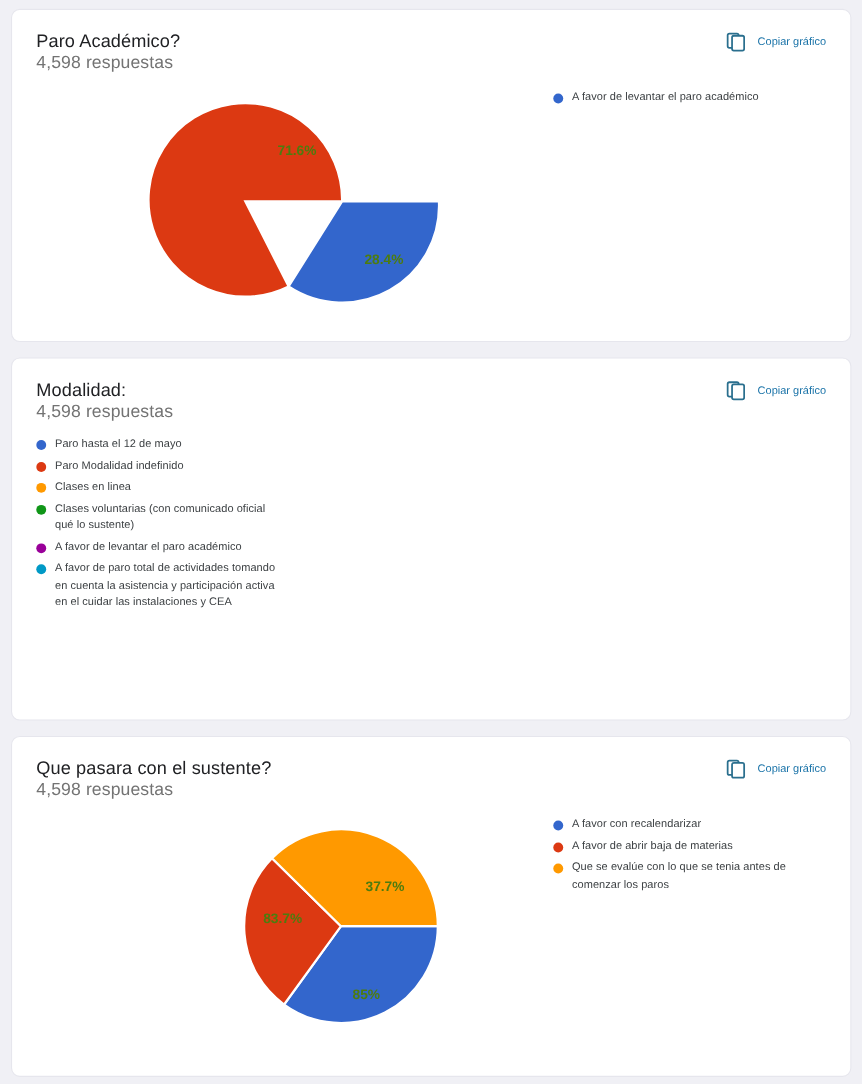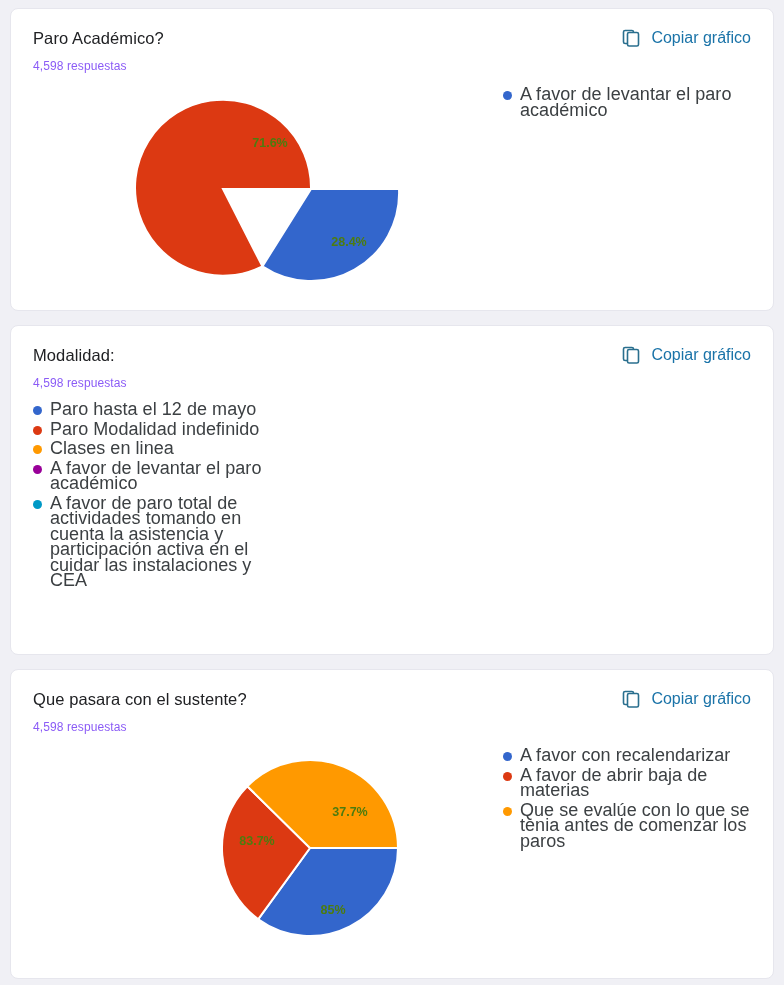--- a/index.html
+++ b/index.html
@@ -40,31 +40,30 @@
     justify-content: space-between;
   }
   .q-title {
     font-size: 16.5px;
     color: #202124;
     line-height: 22px;
     font-weight: 400;
     letter-spacing: 0.1px;
   }
   .q-sub {
-    font-size: 12px;
-    color: #8b5cf6;
-    margin-top: 10px;
+    font-size: 16px;
+    color: #737373;
     letter-spacing: 0.1px;
   }
   .copy-link {
     display: flex;
     align-items: center;
     gap: 10px;
     color: #1a73a8;
-    font-size: 16px;
+    font-size: 10px;
     cursor: pointer;
     user-select: none;
     white-space: nowrap;
     padding-top: 1px;
   }
   .copy-icon {
     width: 20px;
     height: 20px;
     display: block;
   }
@@ -89,21 +88,21 @@
   }
   .legend-dot {
     width: 9px;
     height: 9px;
     border-radius: 50%;
     flex: none;
     margin-top: 4px;
     margin-right: 8px;
   }
   .legend-label {
-    font-size: 18px;
+    font-size: 10px;
     color: #3c4043;
     line-height: 15.5px;
     max-width: 230px;
     letter-spacing: 0.05px;
   }
   .slice-label {
     position: absolute;
     font-size: 12.5px;
     font-weight: 700;
     color: #4d7c0f;
@@ -182,20 +181,24 @@
         </div>
         <div class="legend-item">
           <span class="legend-dot" style="background:#dc3912;"></span>
           <span class="legend-label">Paro Modalidad indefinido</span>
         </div>
         <div class="legend-item">
           <span class="legend-dot" style="background:#ff9900;"></span>
           <span class="legend-label">Clases en linea</span>
         </div>
         <div class="legend-item">
+          <span class="legend-dot" style="background:#109618;"></span>
+          <span class="legend-label" style="max-width:208px;">Clases voluntarias (con comunicado oficial qué lo sustente)</span>
+        </div>
+        <div class="legend-item">
           <span class="legend-dot" style="background:#990099;"></span>
           <span class="legend-label">A favor de levantar el paro académico</span>
         </div>
         <div class="legend-item">
           <span class="legend-dot" style="background:#0099c6;"></span>
           <span class="legend-label" style="max-width:208px;">A favor de paro total de actividades tomando en cuenta la asistencia y participación activa en el cuidar las instalaciones y CEA</span>
         </div>
       </div>
     </div>
   </div>

